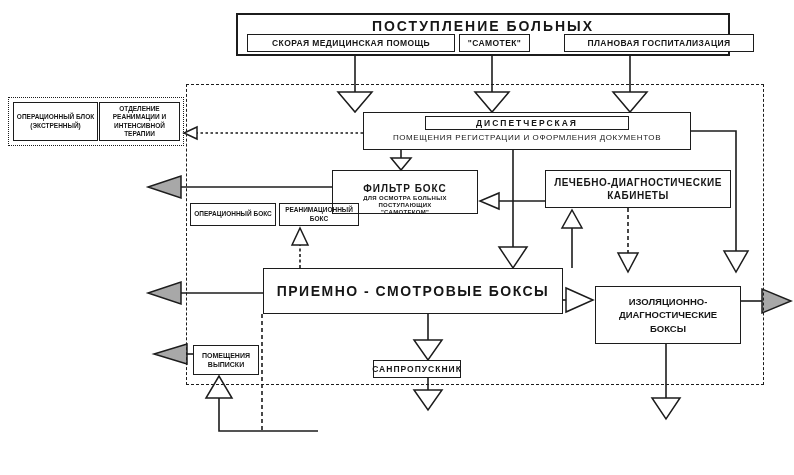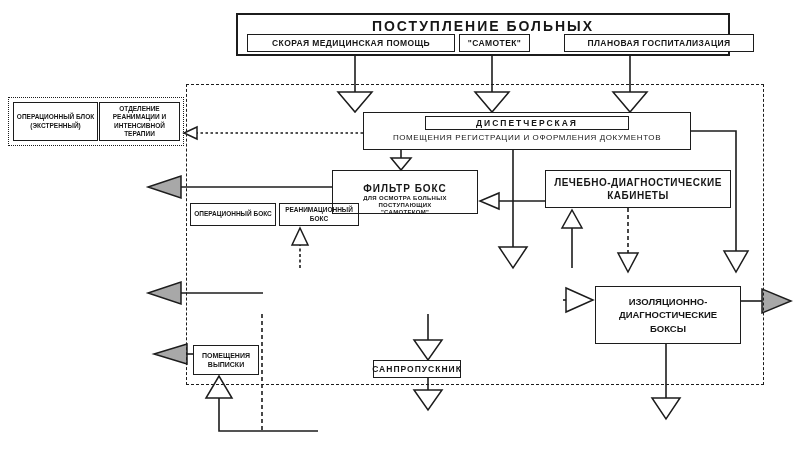--- a/index.html
+++ b/index.html
@@ -170,20 +170,21 @@
   <div class="box op-box">ОПЕРАЦИОННЫЙ БОКС</div>
   <div class="box res-box">РЕАНИМАЦИОННЫЙ БОКС</div>
 
   <div class="box filter-box">
     <div class="fb-title">ФИЛЬТР БОКС</div>
     <div class="fb-note">ДЛЯ ОСМОТРА БОЛЬНЫХ ПОСТУПАЮЩИХ "САМОТЕКОМ"</div>
   </div>
 
   <div class="box treatment">ЛЕЧЕБНО-ДИАГНОСТИЧЕСКИЕ КАБИНЕТЫ</div>
 
+  <div class="box reception">ПРИЕМНО - СМОТРОВЫЕ БОКСЫ</div>
 
   <div class="box isolation">ИЗОЛЯЦИОННО-ДИАГНОСТИЧЕСКИЕ БОКСЫ</div>
 
   <div class="box discharge">ПОМЕЩЕНИЯ ВЫПИСКИ</div>
 
   <div class="box sanpass">САНПРОПУСКНИК</div>
 
 </div>
 
 </body></html>

